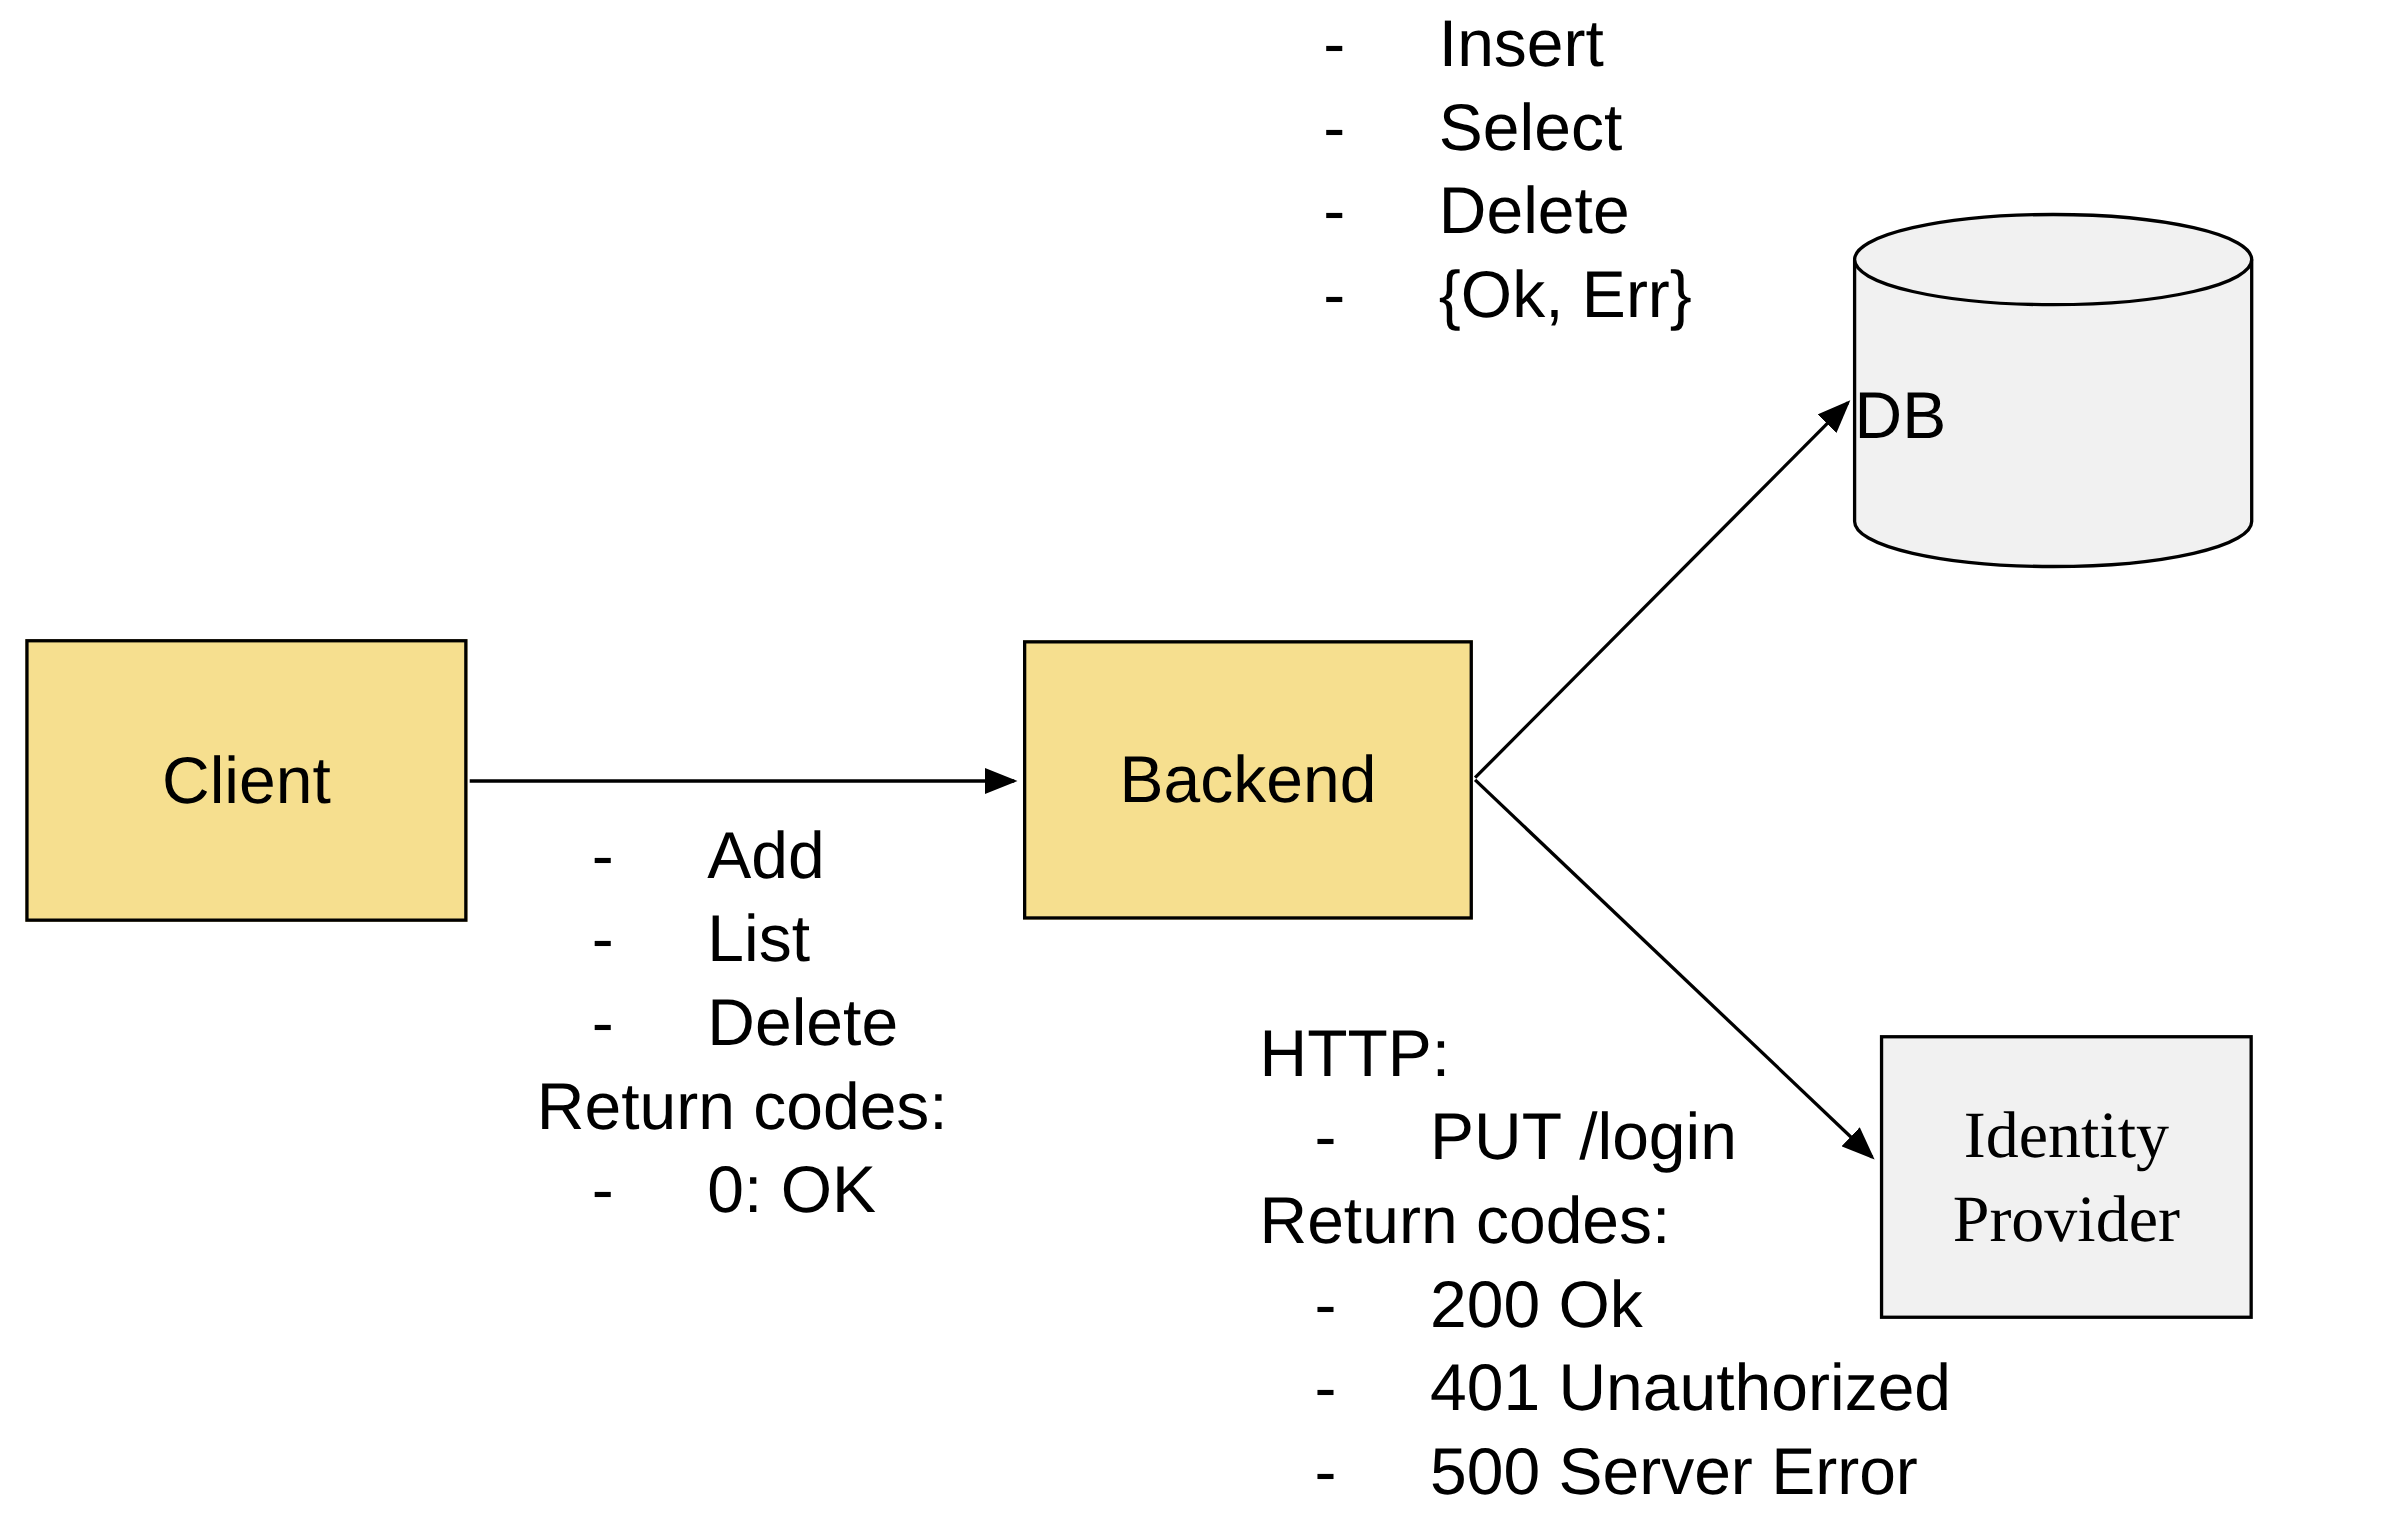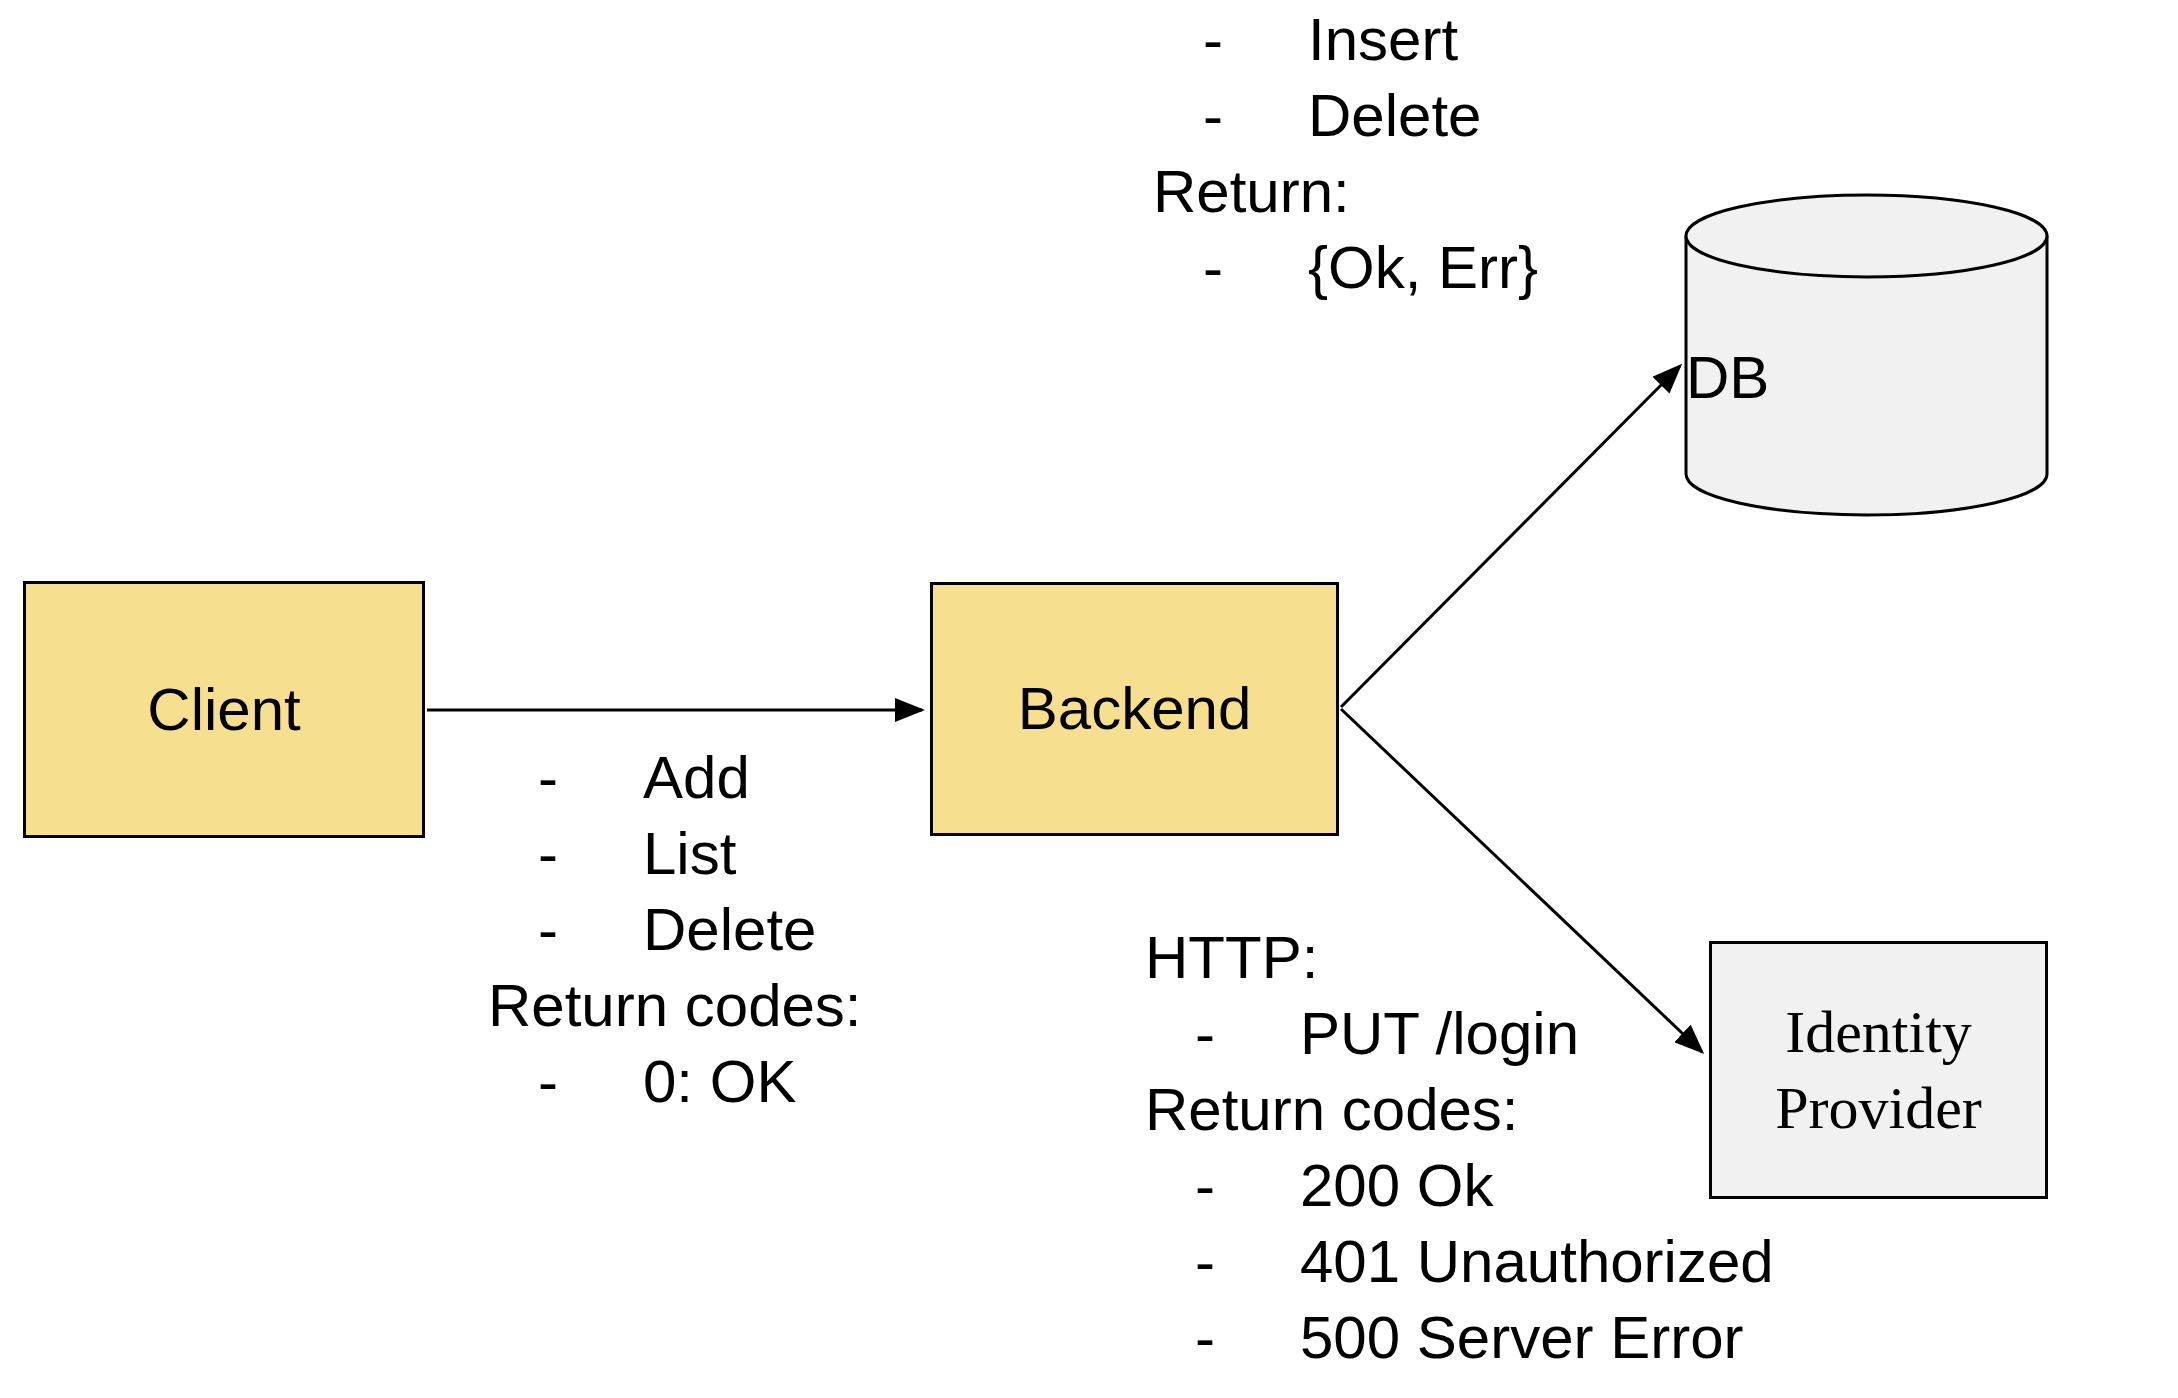--- a/index.html
+++ b/index.html
@@ -83,22 +83,22 @@
   </div>
 
   <div class="node gray" id="node-identity">
     <span>Identity Provider</span>
   </div>
 
   <div id="db-label">DB</div>
 
   <div class="ann" id="ann-sql">
     <div class="line item"><span class="dash">-</span><span>Insert</span></div>
+    <div class="line item"><span class="dash">-</span><span>Select</span></div>
     <div class="line item"><span class="dash">-</span><span>Delete</span></div>
-    <div class="line heading">Return:</div>
     <div class="line item"><span class="dash">-</span><span>{Ok, Err}</span></div>
   </div>
 
   <div class="ann" id="ann-rpc">
     <div class="line item"><span class="dash">-</span><span>Add</span></div>
     <div class="line item"><span class="dash">-</span><span>List</span></div>
     <div class="line item"><span class="dash">-</span><span>Delete</span></div>
     <div class="line heading">Return codes:</div>
     <div class="line item"><span class="dash">-</span><span>0: OK</span></div>
   </div>

